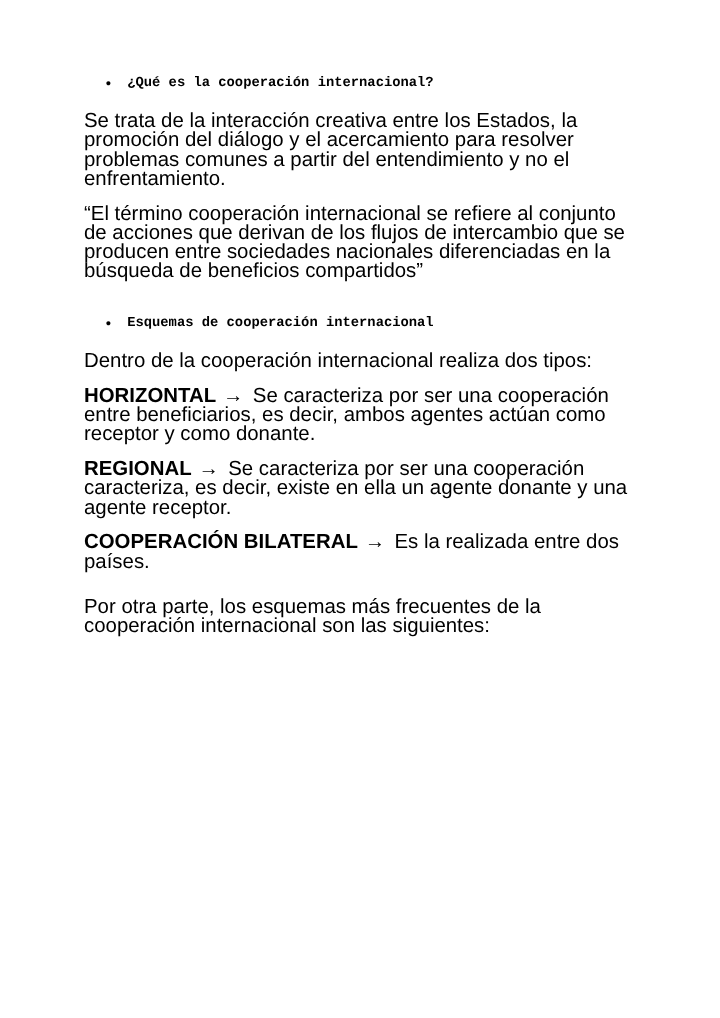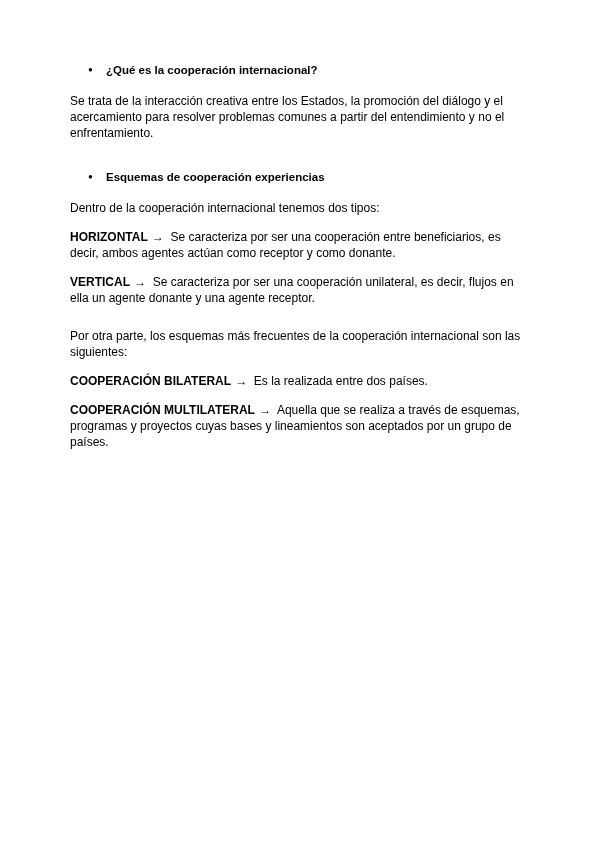--- a/index.html
+++ b/index.html
@@ -13,21 +13,21 @@
     overflow: hidden;
   }
   .page {
     width: 600px;
     height: 848px;
     padding: 62px 70px 40px 70px;
     background: #ffffff;
   }
   .para {
     margin: 0 0 13px 0;
-    font-size: 12px;
+    font-size: 17px;
     line-height: 16px;
     color: #000000;
   }
   .bullet-item {
     display: flex;
     align-items: flex-start;
     font-size: 11.5px;
     line-height: 16px;
     font-weight: 700;
     margin: 0 0 15px 0;
@@ -36,20 +36,21 @@
     display: inline-block;
     width: 18px;
     margin-left: 18px;
     font-size: 8px;
     line-height: 16px;
     font-weight: 400;
     flex: 0 0 18px;
   }
   .bullet-item .bullet-text {
     flex: 1;
+    font-family: Liberation Mono, monospace;
   }
   .mt-lg { margin-top: 28px; }
   .mt-md { margin-top: 22px; }
   .term-label { font-weight: 700; }
   .arrow {
     font-weight: 400;
     margin: 0 3px 0 1px;
   }
 </style>
 </head>
@@ -58,33 +59,33 @@
 <div class="page">
 
   <div class="bullet-item">
     <span class="bullet">●</span>
     <span class="bullet-text">¿Qué es la cooperación internacional?</span>
   </div>
 
   <p class="para">Se trata de la interacción creativa entre los Estados, la promoción del diálogo y el acercamiento para resolver problemas comunes a partir del entendimiento y no el enfrentamiento.</p>
 
 
+  <p class="para">“El término cooperación internacional se refiere al conjunto de acciones que derivan de los flujos de intercambio que se producen entre sociedades nacionales diferenciadas en la búsqueda de beneficios compartidos”</p>
 
   <div class="bullet-item mt-lg">
     <span class="bullet">●</span>
-    <span class="bullet-text">Esquemas de cooperación experiencias</span>
+    <span class="bullet-text">Esquemas de cooperación internacional</span>
   </div>
 
 
-  <p class="para">Dentro de la cooperación internacional tenemos dos tipos:</p>
+  <p class="para">Dentro de la cooperación internacional realiza dos tipos:</p>
 
   <p class="para"><span class="term-label">HORIZONTAL</span> <span class="arrow">→</span> <span>Se caracteriza por ser una cooperación entre beneficiarios, es decir, ambos agentes actúan como receptor y como donante.</span></p>
 
-  <p class="para"><span class="term-label">VERTICAL</span> <span class="arrow">→</span> <span>Se caracteriza por ser una cooperación unilateral, es decir, flujos en ella un agente donante y una agente receptor.</span></p>
+  <p class="para"><span class="term-label">REGIONAL</span> <span class="arrow">→</span> <span>Se caracteriza por ser una cooperación caracteriza, es decir, existe en ella un agente donante y una agente receptor.</span></p>
+
+  <p class="para"><span class="term-label">COOPERACIÓN BILATERAL</span> <span class="arrow">→</span> <span>Es la realizada entre dos países.</span></p>
 
   <p class="para mt-md">Por otra parte, los esquemas más frecuentes de la cooperación internacional son las siguientes:</p>
 
-  <p class="para"><span class="term-label">COOPERACIÓN BILATERAL</span> <span class="arrow">→</span> <span>Es la realizada entre dos países.</span></p>
-
-  <p class="para"><span class="term-label">COOPERACIÓN MULTILATERAL</span> <span class="arrow">→</span> <span>Aquella que se realiza a través de esquemas, programas y proyectos cuyas bases y lineamientos son aceptados por un grupo de países.</span></p>
 
 
 </div>
 
 </body></html>

